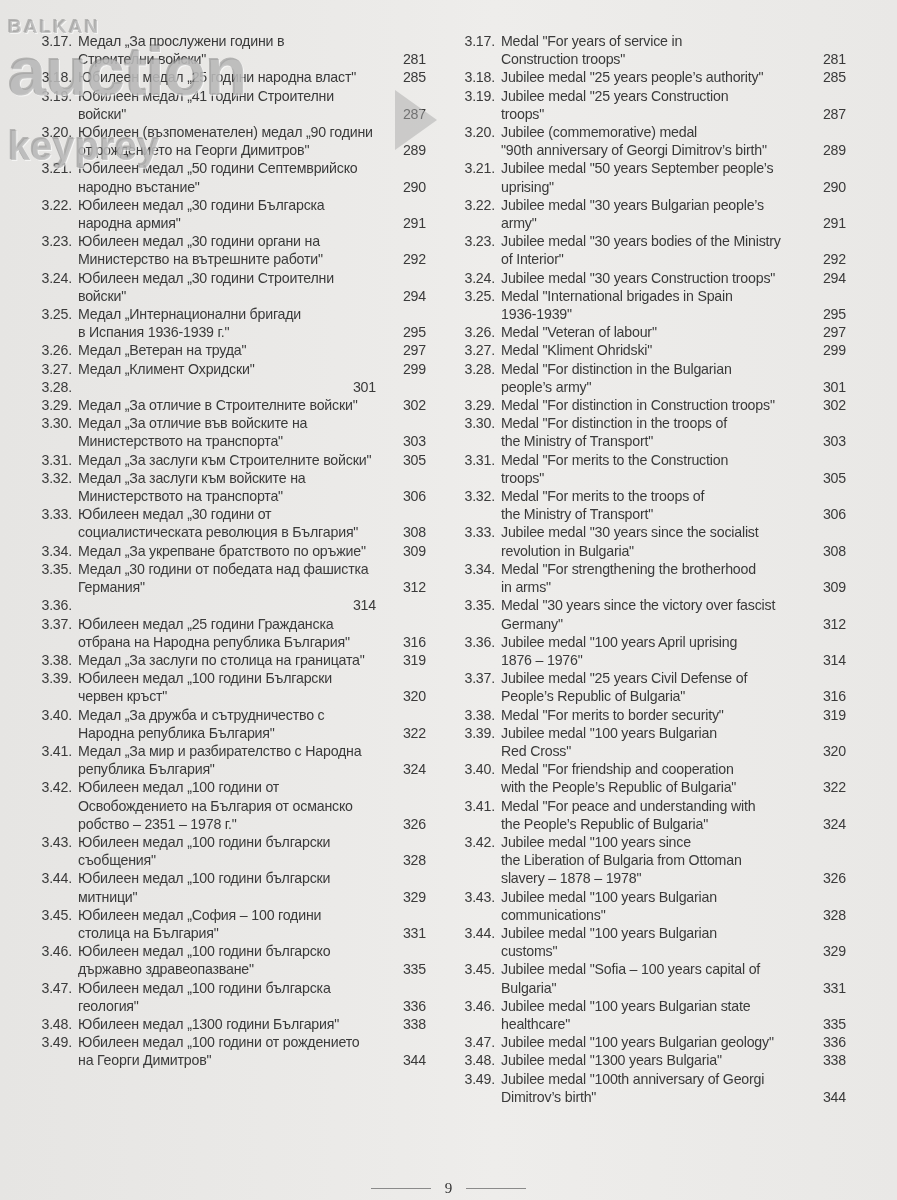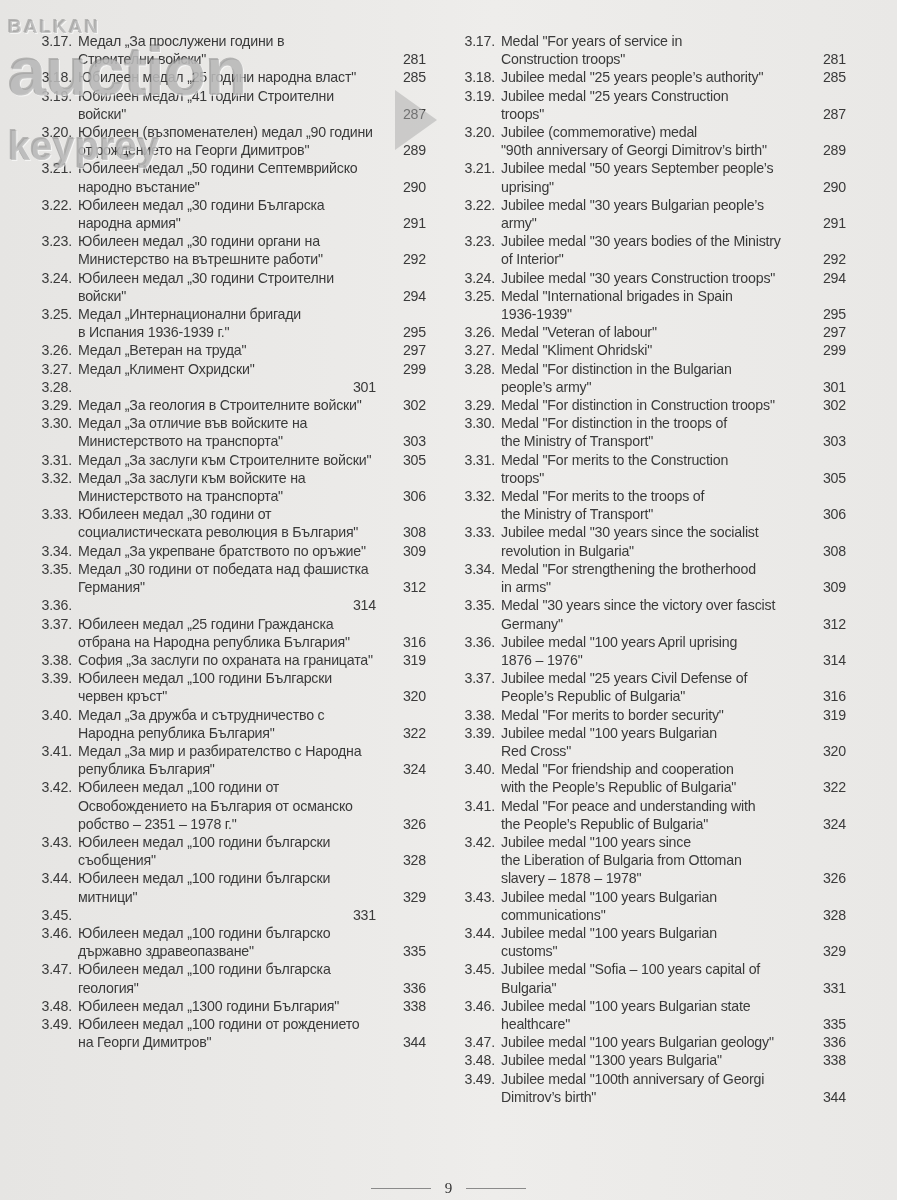--- a/index.html
+++ b/index.html
@@ -118,21 +118,21 @@
         <span class="num">3.27.</span>
         <span class="title">Медал „Климент Охридски"</span>
         <span class="page-num">299</span>
       </div>
       <div class="entry">
         <span class="num">3.28.</span>
         <span class="page-num">301</span>
       </div>
       <div class="entry">
         <span class="num">3.29.</span>
-        <span class="title">Медал „За геология в Строителните войски"</span>
+        <span class="title">Медал „За отличие в Строителните войски"</span>
         <span class="page-num">302</span>
       </div>
       <div class="entry">
         <span class="num">3.30.</span>
         <span class="title">Медал „За отличие във войските на
 Министерството на транспорта"</span>
         <span class="page-num">303</span>
       </div>
       <div class="entry">
         <span class="num">3.31.</span>
@@ -167,21 +167,21 @@
         <span class="page-num">314</span>
       </div>
       <div class="entry">
         <span class="num">3.37.</span>
         <span class="title">Юбилеен медал „25 години Гражданска
 отбрана на Народна република България"</span>
         <span class="page-num">316</span>
       </div>
       <div class="entry">
         <span class="num">3.38.</span>
-        <span class="title">София „За заслуги по охраната на границата"</span>
+        <span class="title">Медал „За заслуги по столица на границата"</span>
         <span class="page-num">319</span>
       </div>
       <div class="entry">
         <span class="num">3.39.</span>
         <span class="title">Юбилеен медал „100 години Български
 червен кръст"</span>
         <span class="page-num">320</span>
       </div>
       <div class="entry">
         <span class="num">3.40.</span>
@@ -209,20 +209,22 @@
         <span class="page-num">328</span>
       </div>
       <div class="entry">
         <span class="num">3.44.</span>
         <span class="title">Юбилеен медал „100 години български
 митници"</span>
         <span class="page-num">329</span>
       </div>
       <div class="entry">
         <span class="num">3.45.</span>
+        <span class="title">Юбилеен медал „София – 100 години
+столица на България"</span>
         <span class="page-num">331</span>
       </div>
       <div class="entry">
         <span class="num">3.46.</span>
         <span class="title">Юбилеен медал „100 години българско
 държавно здравеопазване"</span>
         <span class="page-num">335</span>
       </div>
       <div class="entry">
         <span class="num">3.47.</span>

